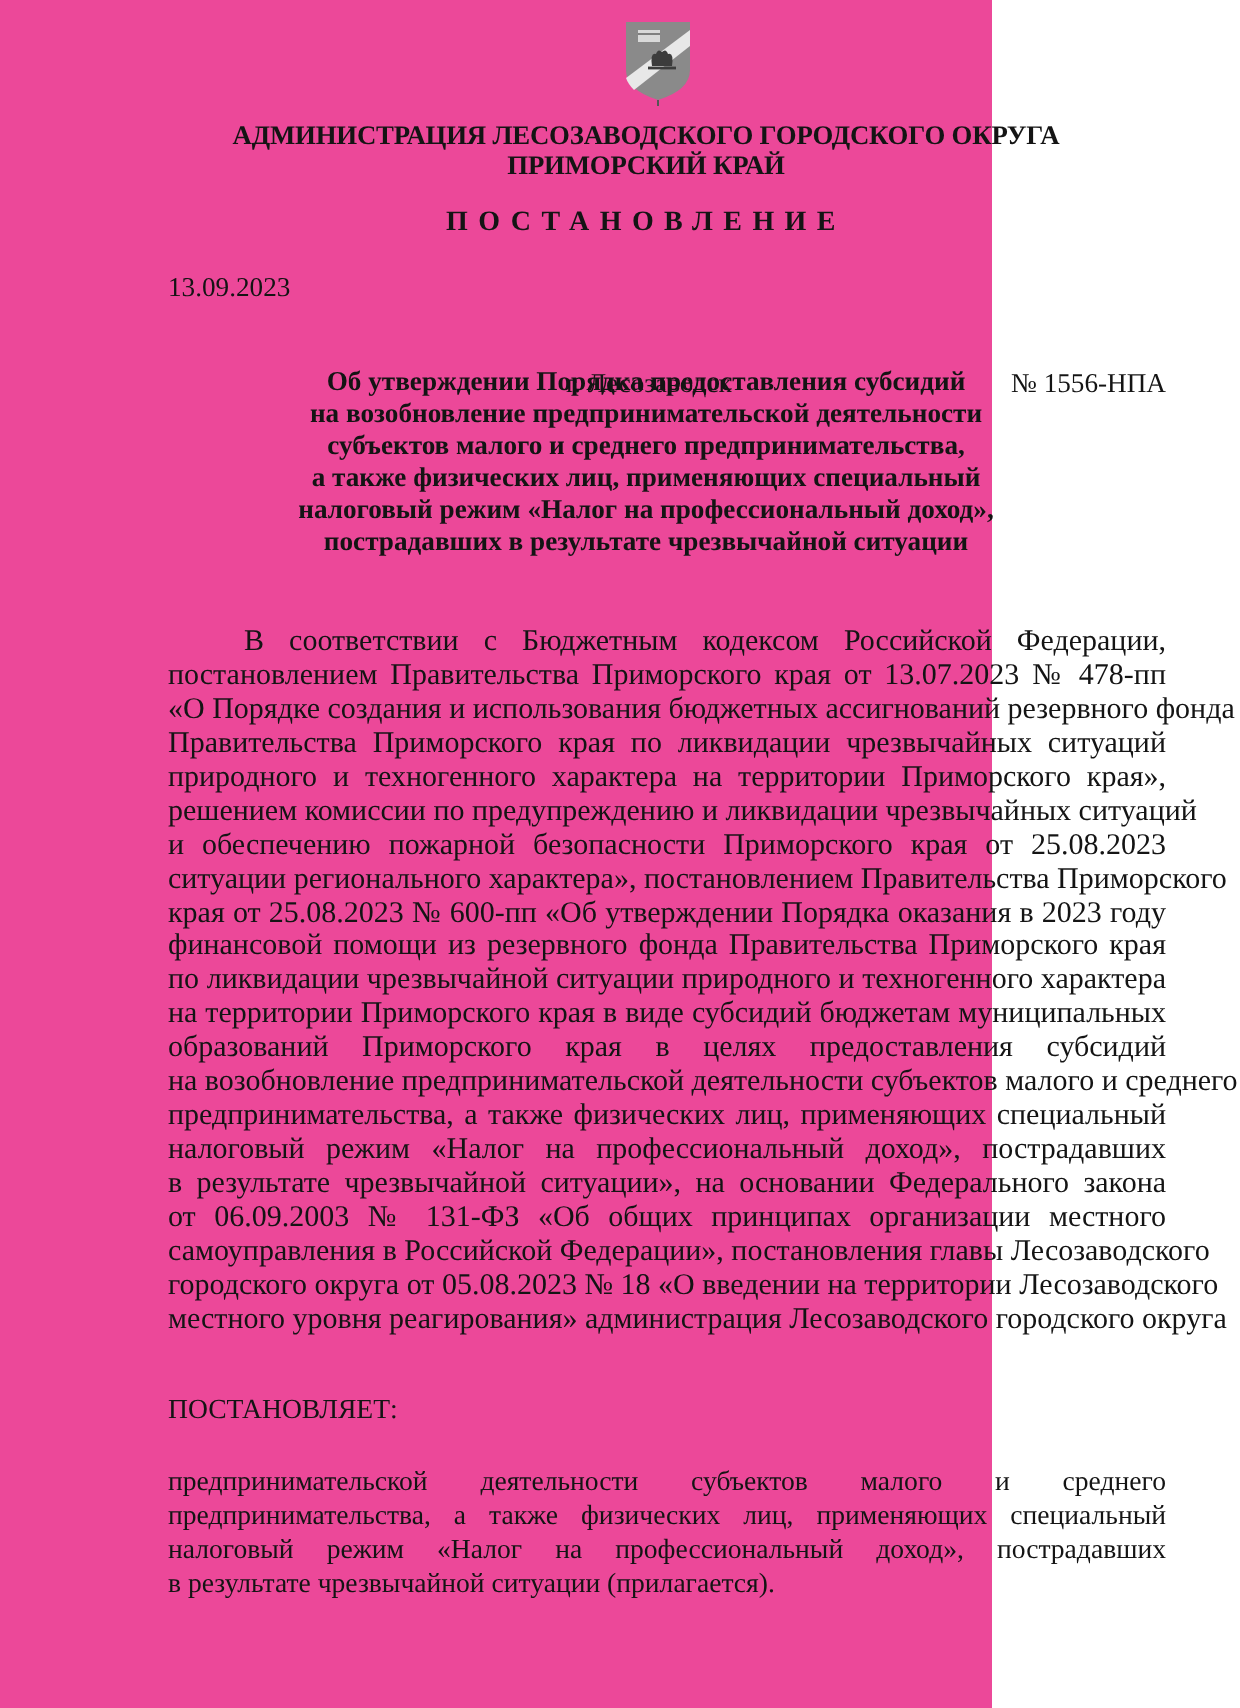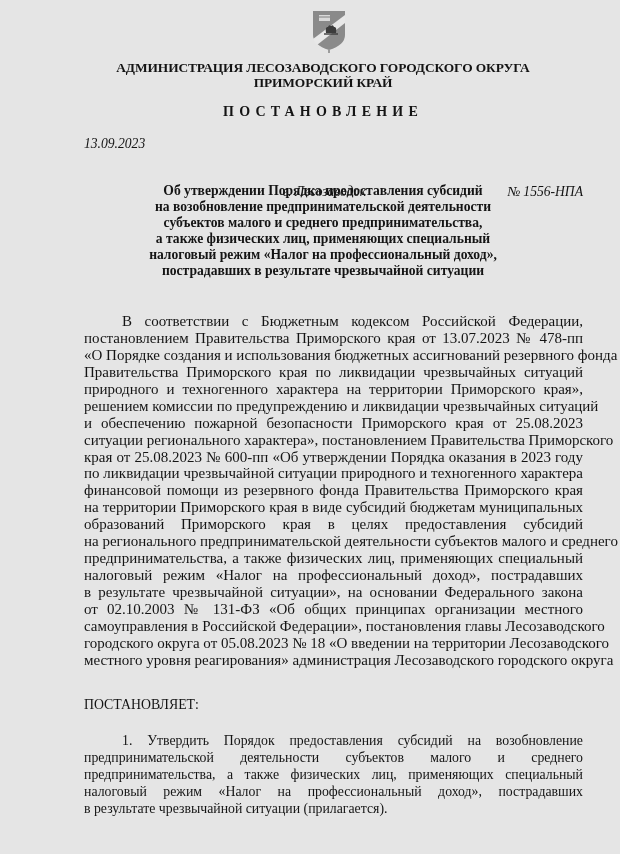--- a/index.html
+++ b/index.html
@@ -11,23 +11,23 @@
       width: 620px;
       height: 854px;
       overflow: hidden;
       position: relative;
       font-family: "Liberation Serif", serif;
       color: #141414;
     }
     .page {
       position: absolute;
       left: 0; top: 0;
-      width: 620px;
+      width: 496px;
       height: 854px;
-      background: #e5e5e5;
+      background: #ec4899;
     }
     .emblem {
       position: absolute;
       left: 311px;
       top: 9px;
       width: 36px;
       height: 44px;
     }
     .org {
       position: absolute;
@@ -51,21 +51,20 @@
       font-size: 14px;
       letter-spacing: 5.2px;
     }
     .meta-row {
       position: absolute;
       top: 136px;
       left: 84px;
       width: 499px;
       height: 18px;
       font-size: 13.6px;
-      font-style: italic;
     }
     .meta-row .date { position: absolute; left: 0; top: 0; }
     .meta-row .city { position: absolute; left: 199px; top: 0; margin-top: 48px; }
     .meta-row .num { position: absolute; right: 0; top: 0; margin-top: 48px; }
     .title {
       position: absolute;
       top: 183px;
       left: 13px;
       width: 620px;
       text-align: center;
@@ -148,37 +147,36 @@
   <div class="body">
     <span class="jline indent">В соответствии с Бюджетным кодексом Российской Федерации,</span>
     <span class="jline">постановлением Правительства Приморского края от 13.07.2023 № 478-пп</span>
     <span class="jline">«О Порядке создания и использования бюджетных ассигнований резервного фонда</span>
     <span class="jline">Правительства Приморского края по ликвидации чрезвычайных ситуаций</span>
     <span class="jline">природного и техногенного характера на территории Приморского края»,</span>
     <span class="jline">решением комиссии по предупреждению и ликвидации чрезвычайных ситуаций</span>
     <span class="jline">и обеспечению пожарной безопасности Приморского края от 25.08.2023</span>
     <span class="jline">ситуации регионального характера», постановлением Правительства Приморского</span>
     <span class="jline">края от 25.08.2023 № 600-пп «Об утверждении Порядка оказания в 2023 году</span>
+    <span class="jline">финансовой помощи из резервного фонда Правительства Приморского края</span>
     <span class="jline">по ликвидации чрезвычайной ситуации природного и техногенного характера</span>
-    <span class="jline">финансовой помощи из резервного фонда Правительства Приморского края</span>
     <span class="jline">на территории Приморского края в виде субсидий бюджетам муниципальных</span>
     <span class="jline">образований Приморского края в целях предоставления субсидий</span>
-    <span class="jline">на регионального предпринимательской деятельности субъектов малого и среднего</span>
+    <span class="jline">на возобновление предпринимательской деятельности субъектов малого и среднего</span>
     <span class="jline">предпринимательства, а также физических лиц, применяющих специальный</span>
     <span class="jline">налоговый режим «Налог на профессиональный доход», пострадавших</span>
     <span class="jline">в результате чрезвычайной ситуации», на основании Федерального закона</span>
-    <span class="jline">от 02.10.2003 № 131-ФЗ «Об общих принципах организации местного</span>
+    <span class="jline">от 06.09.2003 № 131-ФЗ «Об общих принципах организации местного</span>
     <span class="jline">самоуправления в Российской Федерации», постановления главы Лесозаводского</span>
     <span class="jline">городского округа от 05.08.2023 № 18 «О введении на территории Лесозаводского</span>
     <span class="jline last">местного уровня реагирования»  администрация Лесозаводского городского округа</span>
   </div>
 
   <div class="decree">ПОСТАНОВЛЯЕТ:</div>
 
   <div class="item">
-    <span class="jline indent">1. Утвердить Порядок предоставления субсидий на возобновление</span>
     <span class="jline">предпринимательской деятельности субъектов малого и среднего</span>
     <span class="jline">предпринимательства, а также физических лиц, применяющих специальный</span>
     <span class="jline">налоговый режим «Налог на профессиональный доход», пострадавших</span>
     <span class="jline last">в результате чрезвычайной ситуации (прилагается).</span>
   </div>
 
 </div>
 
 </body></html>

